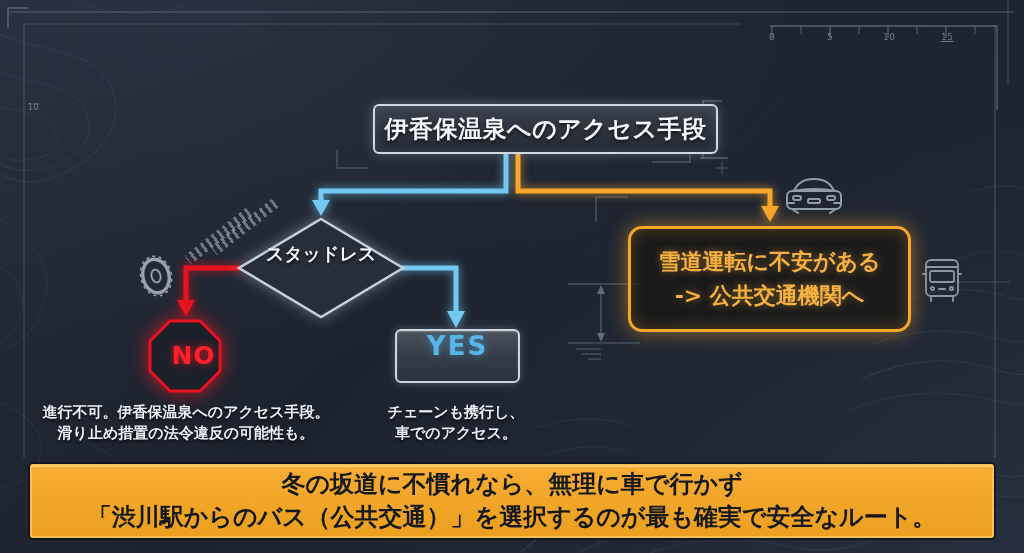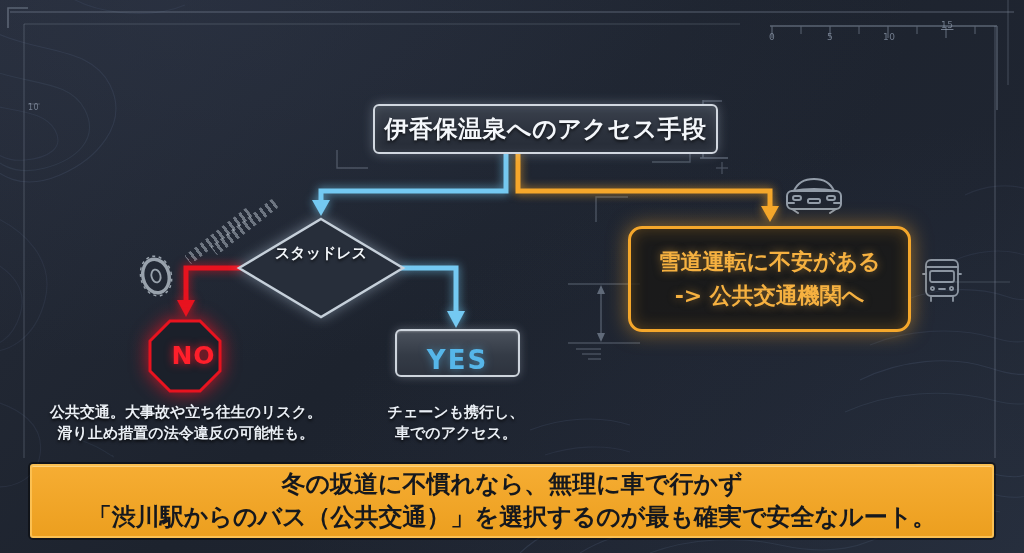--- a/index.html
+++ b/index.html
@@ -64,35 +64,35 @@
   .head-blue{fill:var(--accent-blue);filter:drop-shadow(0 0 5px rgba(116,201,242,.75));}
   .head-orange{fill:var(--accent-orange);filter:drop-shadow(0 0 5px rgba(245,167,43,.75));}
   .head-red{fill:var(--accent-red);filter:drop-shadow(0 0 5px rgba(232,19,31,.8));}
 
   
   .diamond-shape{fill:#272e3a;stroke:#c6d0da;stroke-width:2.5;filter:drop-shadow(0 0 7px rgba(190,210,230,.45));}
   .octagon-shape{fill:#1b202a;stroke:var(--accent-red);stroke-width:3;filter:drop-shadow(0 0 9px rgba(235,20,35,.8));}
 
   .diamond-label{
     position:absolute;left:239px;top:240px;width:164px;text-align:center;
-    color:#f2f6fa;font-size:15px;font-weight:800;line-height:27px;
+    color:#f2f6fa;font-size:18px;font-weight:800;line-height:27px;
     text-shadow:0 2px 3px rgba(0,0,0,.7);
   }
   .no-label{
     position:absolute;left:150px;top:341px;width:87px;text-align:center;
     color:var(--no-text);font-size:25px;font-weight:800;letter-spacing:1px;
     text-shadow:0 0 8px rgba(240,20,35,.85);
   }
 
   .yes-box{
-    position:absolute;left:395px;top:329px;width:125px;height:48px;
+    position:absolute;left:395px;top:329px;width:125px;height:54px;
     border:2px solid #ced5dd;border-radius:6px;
     background:linear-gradient(180deg,#4a515c 0%,#343b46 55%,#2d333e 100%);
     box-shadow:0 0 10px rgba(205,220,235,.3), inset 0 1px 2px rgba(255,255,255,.25);
-    display:flex;align-items:flex-end;justify-content:center;
+    display:flex;align-items:flex-start;justify-content:center;
     color:var(--yes-text);font-size:26px;font-weight:800;letter-spacing:2px;
     text-shadow:0 0 8px rgba(86,182,233,.55);
   }
 
   .alt-box{
     position:absolute;left:628px;top:226px;width:283px;height:106px;
     border:3px solid var(--accent-orange);border-radius:14px;
     background:rgba(26,25,22,.82);
     box-shadow:0 0 20px rgba(245,167,43,.55), inset 0 0 16px rgba(245,167,43,.28);
     display:flex;flex-direction:column;align-items:center;justify-content:center;
@@ -216,21 +216,21 @@
       <polyline points="652,162 690,162 690,148" stroke-width="1.4"></polyline>
       <polyline points="596,222 596,197 628,197" stroke-width="1.4"></polyline>
       <line x1="716" y1="168" x2="728" y2="168" stroke-width="1.2"></line>
       <line x1="722" y1="162" x2="722" y2="174" stroke-width="1.2"></line>
     </g>
   </svg>
 
   <span class="ruler-label" style="left:769px;top:32px;">0</span>
   <span class="ruler-label" style="left:827px;top:32px;">5</span>
   <span class="ruler-label" style="left:883px;top:32px;">10</span>
-  <span class="ruler-label" style="left:941px;top:20px;text-decoration:underline;">15</span>
+  <span class="ruler-label" style="left:941px;top:32px;text-decoration:underline;">15</span>
   <span class="ruler-label" style="left:28px;top:103px;font-size:8px;">10</span>
 
 
   <svg class="layer" width="1024" height="553" aria-hidden="true" style="z-index:2;">
     <path class="conn conn-blue" d="M506,154 L506,191 L321,191 L321,201"></path>
     <polygon class="head-blue" points="312,200 330,200 321,216"></polygon>
     <path class="conn conn-orange" d="M518,154 L518,191 L770,191 L770,207"></path>
     <polygon class="head-orange" points="761,206 779,206 770,222"></polygon>
     <path class="conn conn-red" d="M242,268 L186,268 L186,301"></path>
     <polygon class="head-red" points="177,300 195,300 186,317"></polygon>
@@ -256,21 +256,21 @@
   <div class="yes-box" style="z-index:3;">
     <span>YES</span>
   </div>
 
   <div class="alt-box" style="z-index:3;">
     <div>雪道運転に不安がある</div>
     <div>-&gt; 公共交通機関へ</div>
   </div>
 
   <div class="caption caption-no" style="z-index:3;">
-    <div>公共交通。大事故や立ち往生のリスク。</div>
+    <div>進行不可。伊香保温泉へのアクセス手段。</div>
     <div>滑り止め措置の法令違反の可能性も。</div>
   </div>
 
   <div class="caption caption-yes" style="z-index:3;">
     <div>チェーンも携行し、</div>
     <div>車でのアクセス。</div>
   </div>
 
   <svg class="icon-svg" width="40" height="46" style="position:absolute;left:136px;top:253px;z-index:2;" aria-hidden="true">
     <g transform="rotate(-14 20 23)" stroke="#aeb8c2" fill="none">

